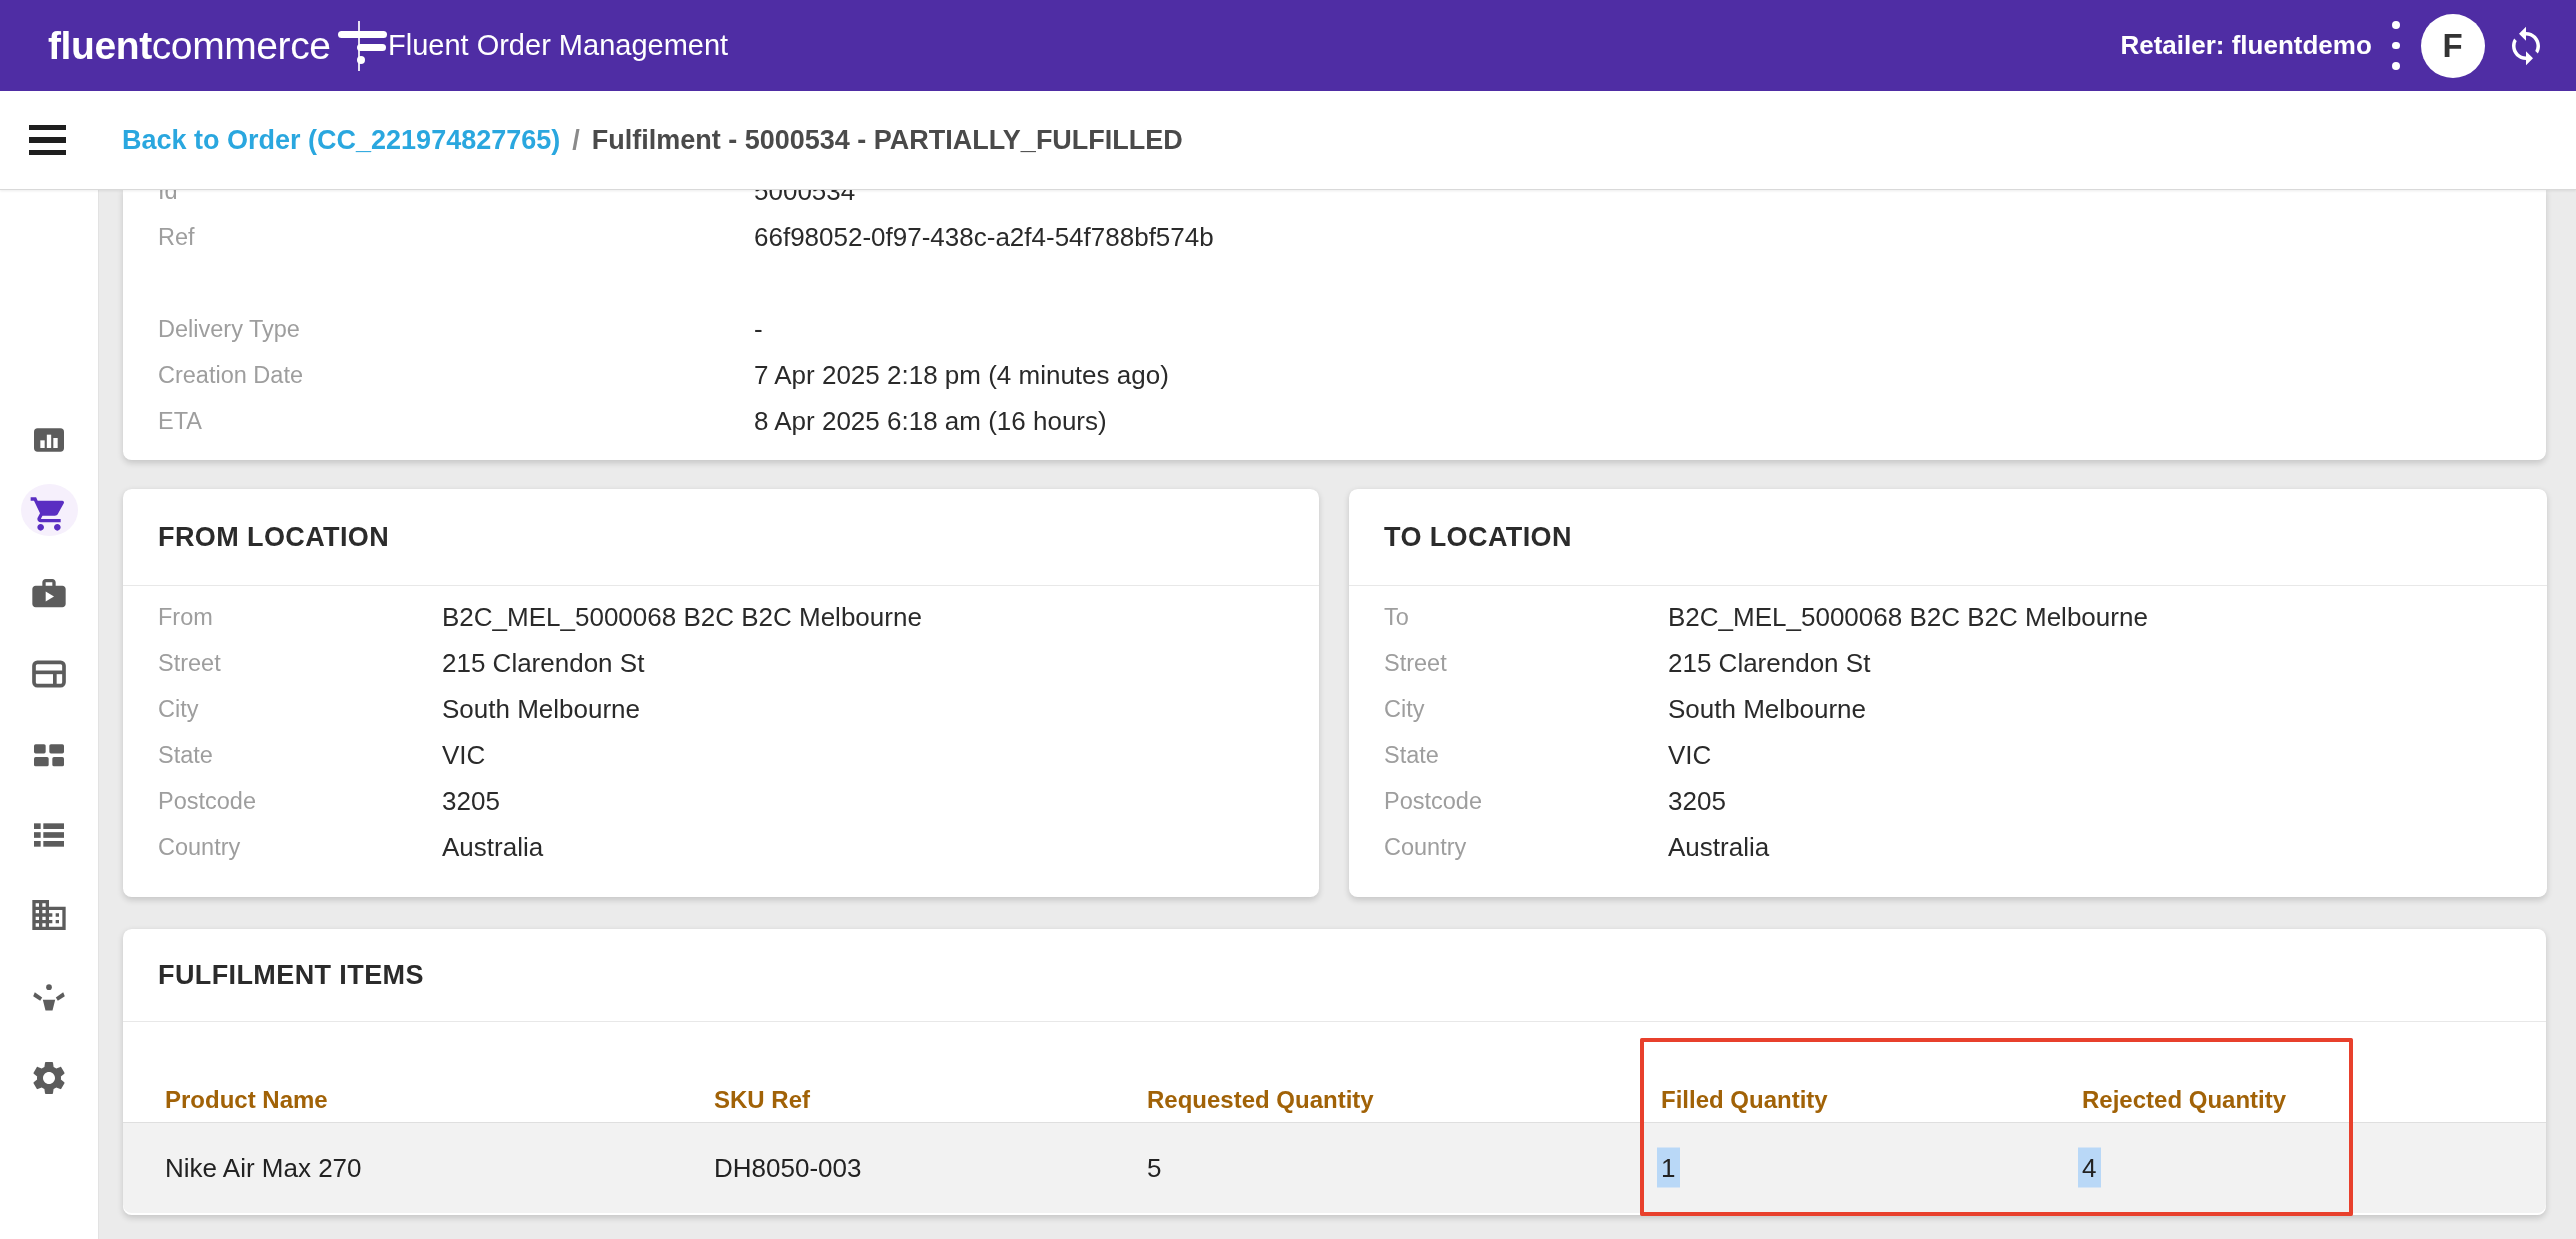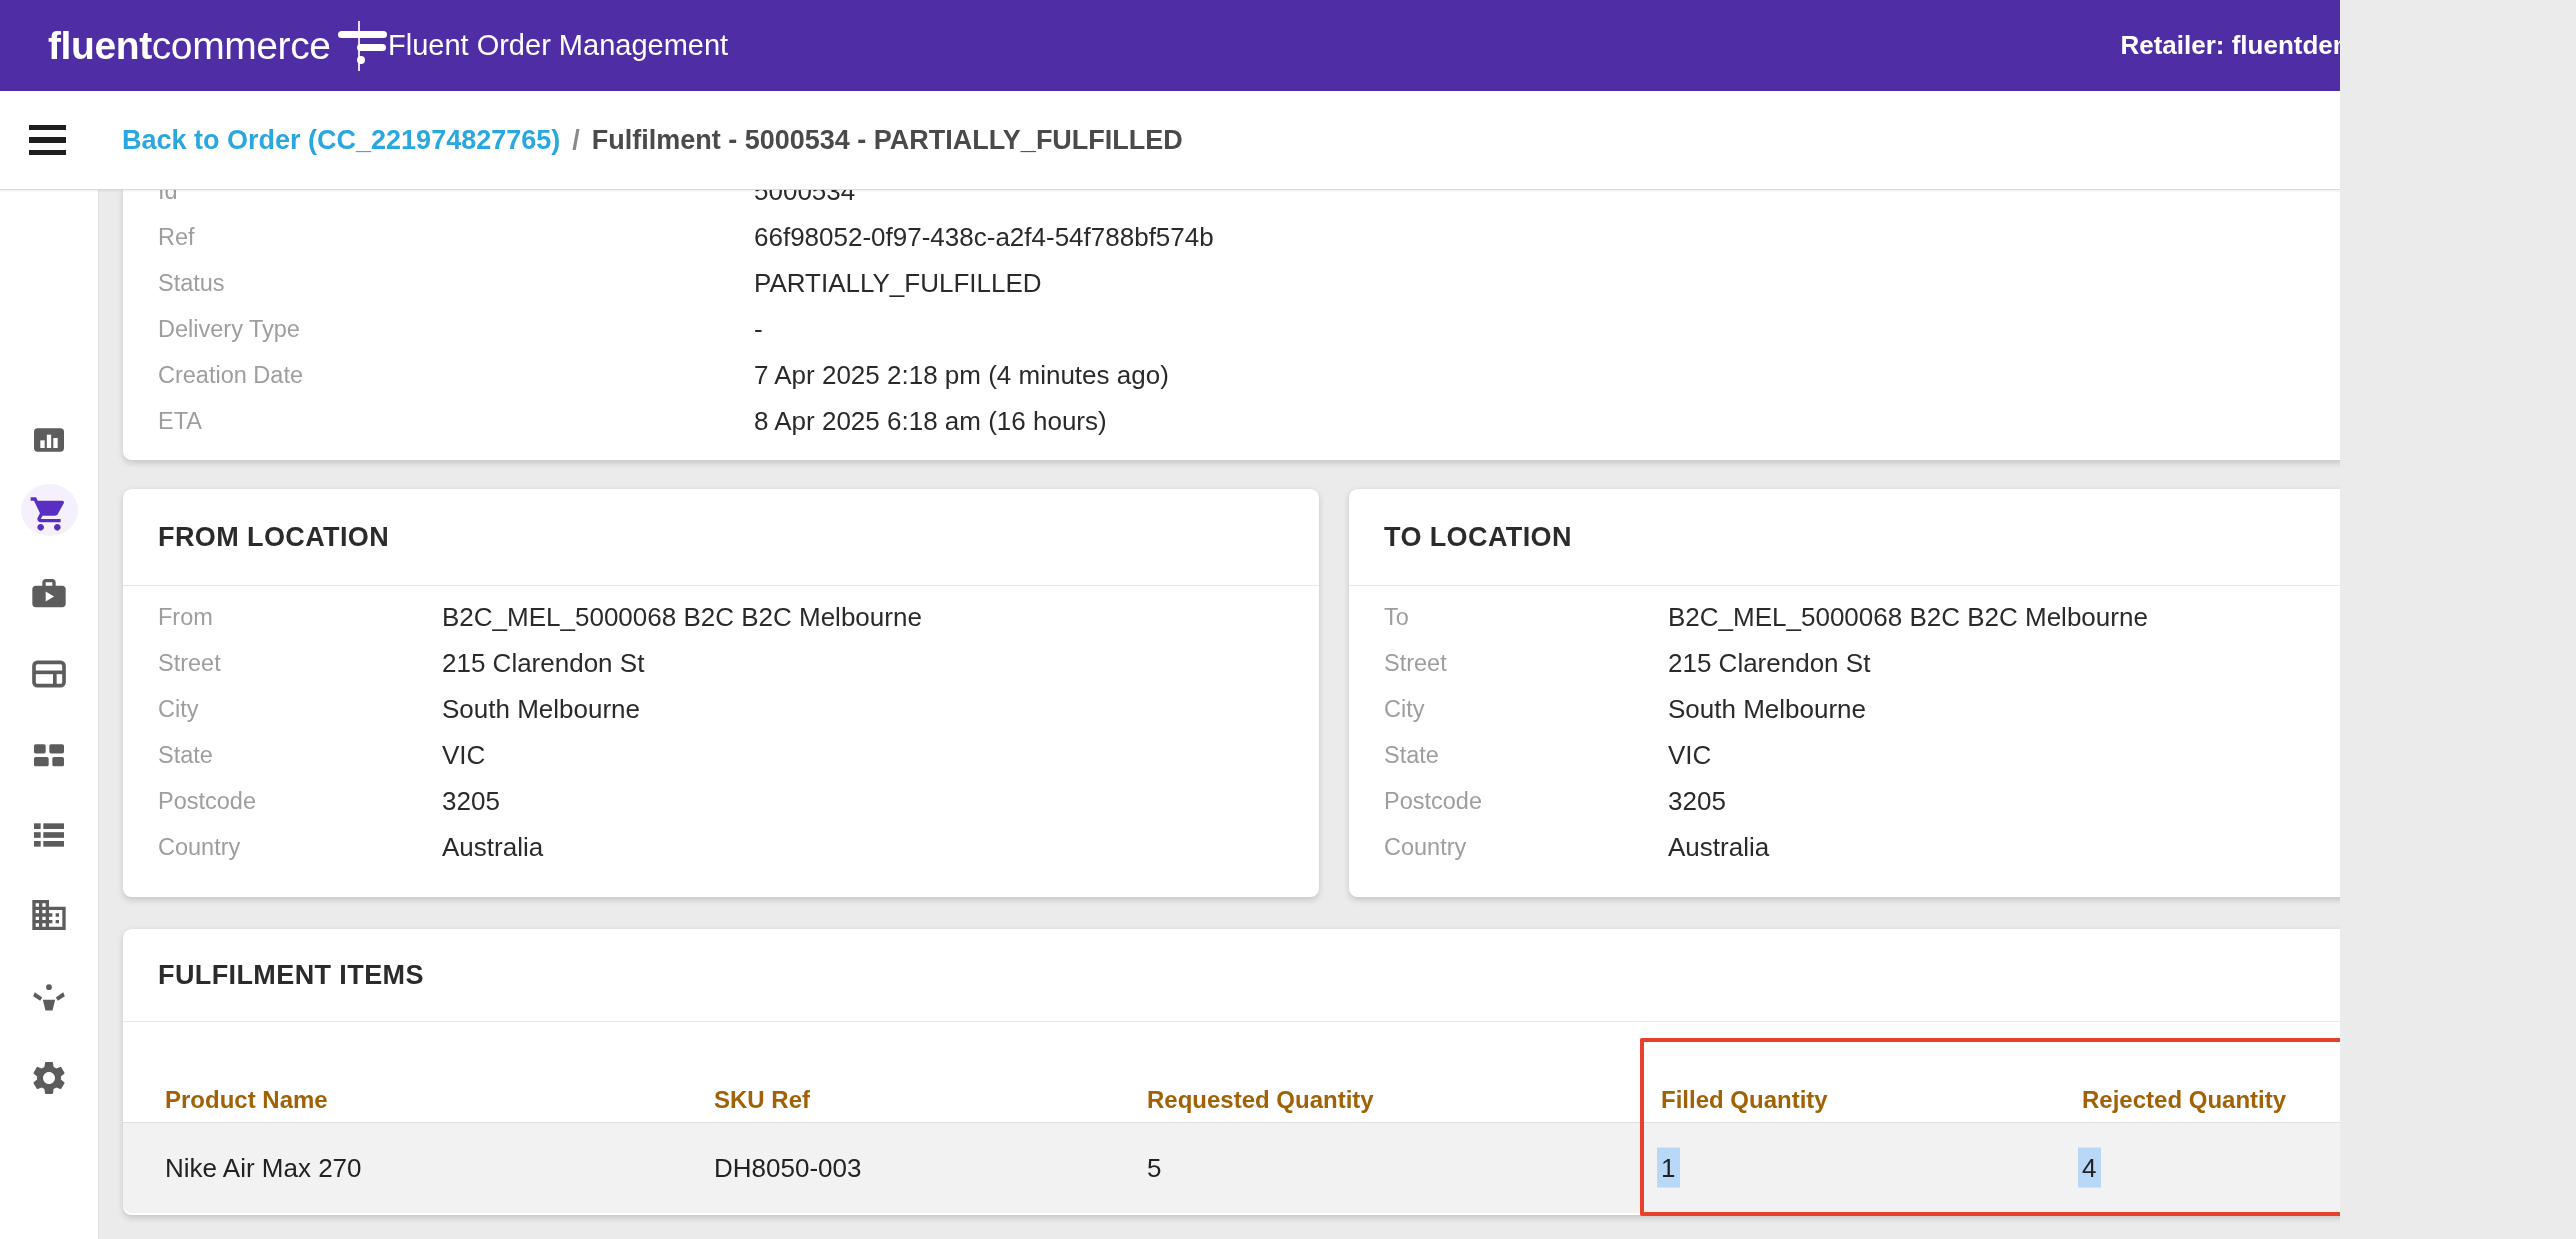--- a/index.html
+++ b/index.html
@@ -1,16 +1,16 @@
 <!DOCTYPE html>
 <html style="font-size:14px"><head>
 <meta charset="utf-8">
 <style>
   html,body{margin:0;padding:0;background:#EBEBEB;}
-  .page{position:relative;width:2340px;height:1239px;overflow:hidden;
+  .page{position:relative;width:2576px;height:1239px;overflow:hidden;
         font-family:"Liberation Sans",sans-serif;background:#EBEBEB;}
 
   
   .topbar{position:absolute;left:0;top:0;width:2576px;height:91px;background:#4F2DA4;z-index:30;}
   .logo{position:absolute;left:48px;top:0;height:91px;display:flex;align-items:center;color:#FFF;font-size:39px;}
   .logo-bold{font-weight:700;letter-spacing:-0.4px;}
   .logo-light{font-weight:400;letter-spacing:-0.4px;}
   .logo-mark{position:relative;width:50px;height:42px;margin-left:7px;display:inline-block;}
   .logo-mark .b1{position:absolute;left:0;top:6px;width:49px;height:7.8px;border-radius:4.3px;background:#FFF;}
   .logo-mark .b2{position:absolute;left:19px;top:19px;width:29.5px;height:7.8px;border-radius:4.3px;background:#FFF;}
@@ -199,24 +199,20 @@
 
     <section class="panel detail-panel">
       <div class="kv-row" style="top:-21px;">
         <span class="kv-label">Id</span>
         <span class="kv-value">5000534</span>
       </div>
       <div class="kv-row" style="top:25px;">
         <span class="kv-label">Ref</span>
         <span class="kv-value">66f98052-0f97-438c-a2f4-54f788bf574b</span>
       </div>
-      <div class="kv-row" style="top:71px;">
-        <span class="kv-label">Status</span>
-        <span class="kv-value">PARTIALLY_FULFILLED</span>
-      </div>
       <div class="kv-row" style="top:117px;">
         <span class="kv-label">Delivery Type</span>
         <span class="kv-value">-</span>
       </div>
       <div class="kv-row" style="top:163px;">
         <span class="kv-label">Creation Date</span>
         <span class="kv-value">7 Apr 2025 2:18 pm (4 minutes ago)</span>
       </div>
       <div class="kv-row" style="top:209px;">
         <span class="kv-label">ETA</span>

